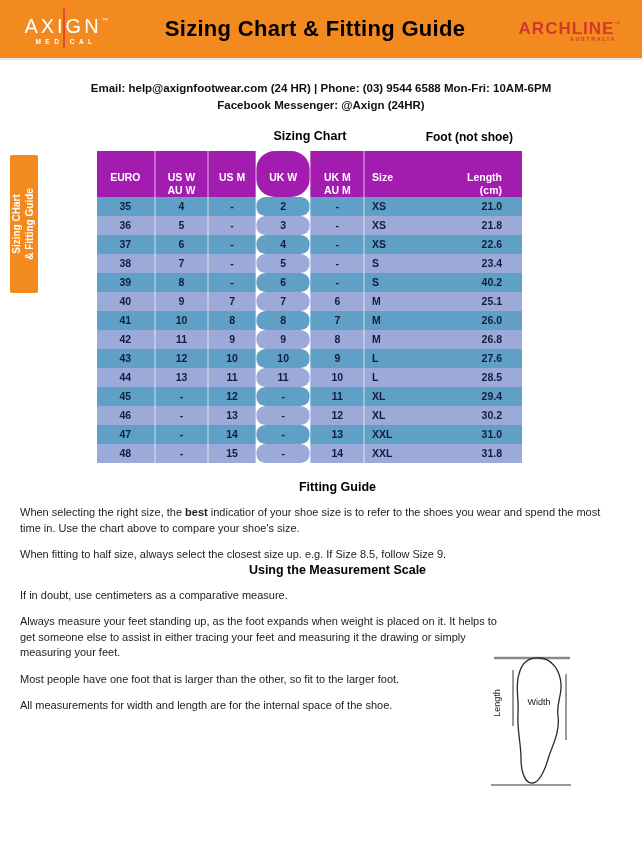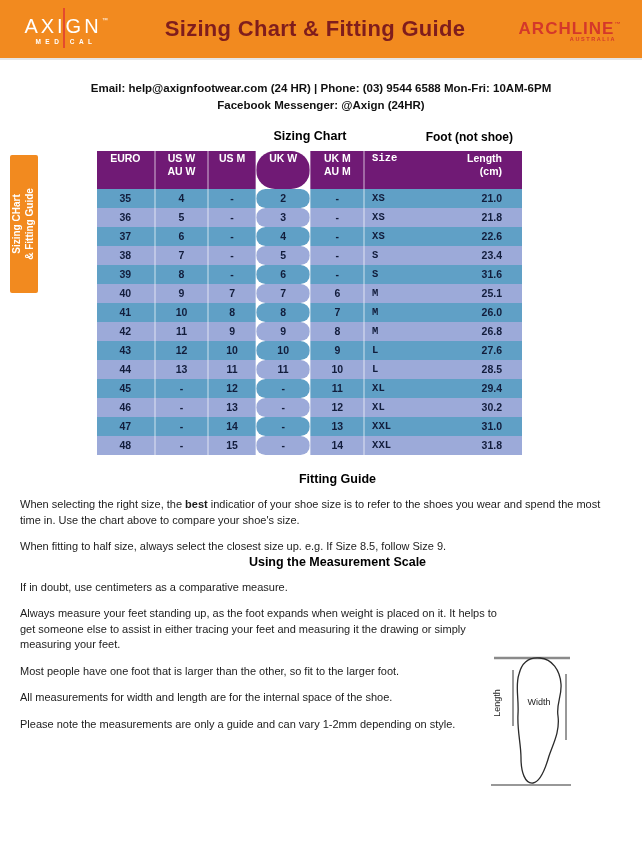--- a/index.html
+++ b/index.html
@@ -8,21 +8,21 @@
   .page { position:relative; width:642px; height:848px; background:#fff; overflow:hidden; }
 
   
   .topbar { height:60px; background:#f28a1f; display:flex; align-items:center;
             padding:0 16px; border-bottom:2px solid #e6e6e6; }
   .axign { position:relative; color:#fff; text-align:center; width:100px; padding-top:2px; }
   .axign-name { font-size:20px; letter-spacing:3px; font-weight:400; line-height:20px; }
   .axign-tm { font-size:6px; vertical-align:top; position:relative; top:-6px; letter-spacing:0; }
   .axign-sub { font-size:6.5px; font-weight:bold; letter-spacing:4.5px; margin-top:2px; }
   .axign-line { position:absolute; width:2px; background:#e44a2e; left:47px; top:-6px; bottom:-3px; }
-  .top-title { flex:1; text-align:center; color:#7f1d1d; font-weight:bold; font-size:22px; letter-spacing:0.3px; }
+  .top-title { flex:1; text-align:center; color:#000000; font-weight:bold; font-size:22px; letter-spacing:0.3px; }
   .archline { color:#d4382a; text-align:center; width:112px; padding-top:4px; }
   .arch-name { font-size:17px; font-weight:600; letter-spacing:1px; line-height:16px; }
   .arch-tm { font-size:6px; vertical-align:top; position:relative; top:-5px; }
   .arch-sub { font-size:5.5px; font-weight:bold; letter-spacing:1.6px; text-align:right; padding-right:10px; margin-top:-1px; }
 
   
   .contact { margin-top:20px; text-align:center; font-weight:bold; font-size:11.5px;
              line-height:16.5px; color:#111; }
 
   
@@ -31,34 +31,34 @@
   .side-tab-inner { position:absolute; width:138px; height:28px; left:50%; top:50%;
                     transform:translate(-50%,-50%) rotate(-90deg);
                     text-align:center; color:#fff; font-weight:bold; font-size:10px; line-height:13px; }
 
   
   .chart-head { position:relative; width:426px; margin:16px 0 4px 97px; height:18px; }
   .chart-title { text-align:center; font-weight:bold; font-size:12.5px; color:#000; }
   .chart-note { position:absolute; right:10px; top:1px; font-weight:bold; font-size:12px; color:#000; }
 
   table.sizing { border-collapse:collapse; table-layout:fixed; width:426px; margin-left:97px; }
-  table.sizing th { background:#701a75; color:#fff; font-size:10.5px; font-weight:bold;
-                    height:38px; vertical-align:top; padding-top:1px; line-height:13px; }
+  table.sizing th { background:#a21caf; color:#fff; font-size:10.5px; font-weight:bold;
+                    height:38px; vertical-align:top; padding-top:20px; line-height:13px; }
   table.sizing td { height:19px; font-size:10.5px; font-weight:bold; color:#121d3c;
                     text-align:center; line-height:19px; }
   table.sizing tbody tr:nth-child(odd)  td { background:#60a0c6; }
   table.sizing tbody tr:nth-child(even) td { background:#9caad9; }
   table.sizing th:nth-child(-n+5), table.sizing td:nth-child(-n+5)
     { border-right:2px solid rgba(255,255,255,0.35); }
   table.sizing .col0 { width:57px; }
   table.sizing .col1 { width:53px; }
   table.sizing .col2 { width:47px; }
   table.sizing .col3 { width:54px;border-radius:19px; }
   table.sizing .col4 { width:53px; }
-  table.sizing .col5 { width:64px; text-align:left; padding-left:7px;font-family:Liberation Mono, monospace; }
+  table.sizing .col5 { width:64px; text-align:left; padding-left:7px; }
   table.sizing .col6 { width:92px; text-align:right; padding-right:20px; }
 
   
   .section-title { text-align:center; font-weight:bold; font-size:12.5px; color:#000;padding-left:33px; }
   .fit-title { margin-top:17px; }
   .para { font-size:11px; line-height:15.5px; color:#1c1c1c; margin:11px 20px 0 20px; }
   .meas-title { margin-top:0; }
   .meas-col { width:495px; }
   b.inline { font-weight:bold; }
 
@@ -149,21 +149,21 @@
           <td class="col5">S</td>
           <td class="col6">23.4</td>
         </tr>
         <tr>
           <td class="col0">39</td>
           <td class="col1">8</td>
           <td class="col2">-</td>
           <td class="col3">6</td>
           <td class="col4">-</td>
           <td class="col5">S</td>
-          <td class="col6">31.6</td>
+          <td class="col6">40.2</td>
         </tr>
         <tr>
           <td class="col0">40</td>
           <td class="col1">9</td>
           <td class="col2">7</td>
           <td class="col3">7</td>
           <td class="col4">6</td>
           <td class="col5">M</td>
           <td class="col6">25.1</td>
         </tr>
@@ -244,21 +244,20 @@
 
   <div class="section-title fit-title">Fitting Guide</div>
   <p class="para"><span>When selecting the right size, the </span><b class="inline">best</b><span> indicatior of your shoe size is to refer to the shoes you wear and spend the most time in. Use the chart above to compare your shoe's size.</span></p>
   <p class="para">When fitting to half size, always select the closest size up. e.g. If Size 8.5, follow Size 9.</p>
 
   <div class="section-title meas-title">Using the Measurement Scale</div>
   <p class="para meas-col">If in doubt, use centimeters as a comparative measure.</p>
   <p class="para meas-col">Always measure your feet standing up, as the foot expands when weight is placed on it. It helps to get someone else to assist in either tracing your feet and measuring it the drawing or simply measuring your feet.</p>
   <p class="para meas-col">Most people have one foot that is larger than the other, so fit to the larger foot.</p>
   <p class="para meas-col">All measurements for width and length are for the internal space of the shoe.</p>
-  <p class="para meas-col">Please note the measurements are only a guide and can vary 1-2mm depending on style.</p>
 
   <svg class="foot-diagram" viewBox="0 0 95 150" xmlns="http://www.w3.org/2000/svg">
     <line x1="6" y1="10" x2="82" y2="10" stroke="#8a8a8a" stroke-width="2.4"></line>
     <path fill="none" stroke="#2a2a2a" stroke-width="1.3" d="M 52 10 C 64 11, 72 22, 73 36 C 74 48, 68 56, 70 68 C 72 84, 65 96, 61 108 C 57 122, 52 134, 45 135 C 37 136, 33 124, 33 110 C 33 96, 29 82, 30 66 C 31 50, 27 38, 31 26 C 34 14, 42 9, 52 10 Z"></path>
     <line x1="3" y1="137" x2="83" y2="137" stroke="#333" stroke-width="1.2"></line>
     <line x1="25" y1="22" x2="25" y2="78" stroke="#333" stroke-width="1"></line>
     <line x1="78" y1="26" x2="78" y2="92" stroke="#333" stroke-width="1"></line>
     <text x="51" y="57" font-size="9" fill="#222" text-anchor="middle" font-family="Liberation Sans, sans-serif">Width</text>
     <text x="12" y="55" font-size="9" fill="#222" text-anchor="middle" font-family="Liberation Sans, sans-serif" transform="rotate(-90 12 55)">Length</text>
   </svg>

